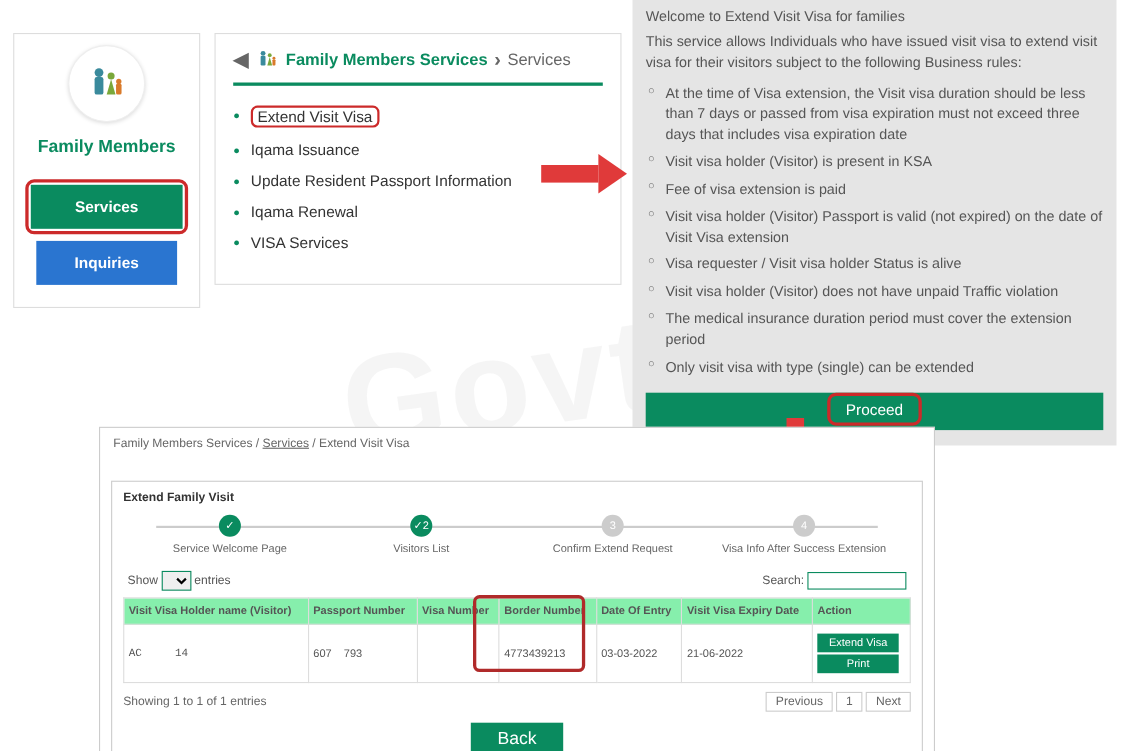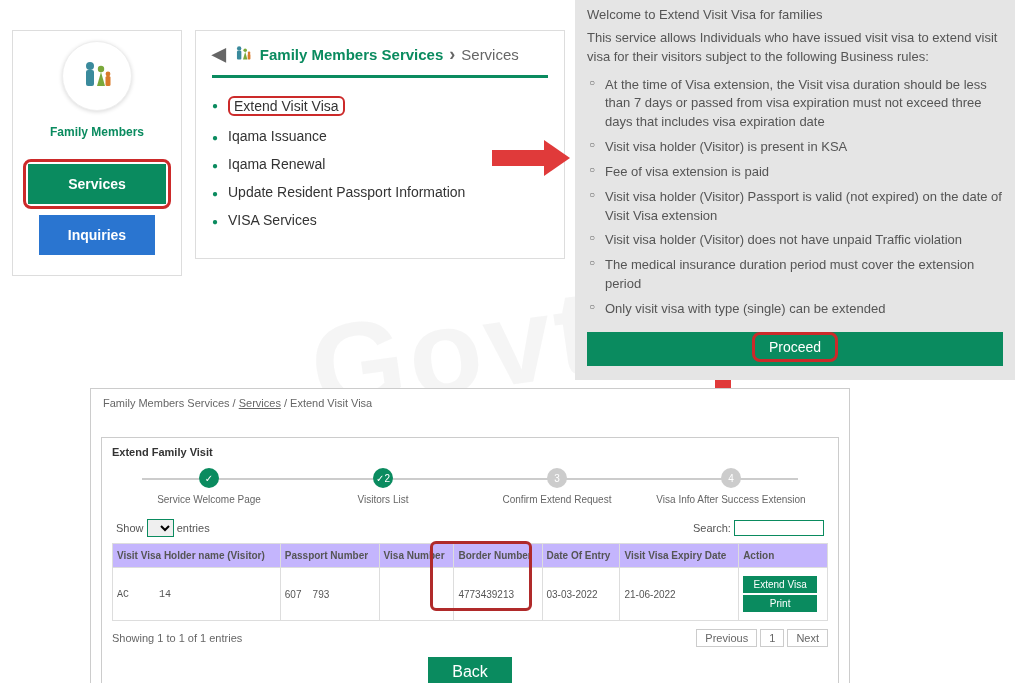--- a/index.html
+++ b/index.html
@@ -31,26 +31,26 @@
       box-shadow: 0 1px 4px rgba(0,0,0,0.15);
       margin: 10px auto 14px;
       display: flex;
       align-items: center;
       justify-content: center;
     }
     .family-title {
       color: #0a8b5f;
       font-weight: bold;
       text-align: center;
-      font-size: 12px;
+      font-size: 16px;
       margin: 12px 0 20px;
     }
     .side-btn {
       display: block;
-      width: 116px;
+      width: 128px;
       height: 40px;
       margin: 0 auto 8px;
       color: #fff;
       border: none;
       font-weight: bold;
       font-size: 14px;
       cursor: pointer;
     }
     .btn-green { background: #0a8b5f; }
     .btn-blue { background: #2a75d0; }
@@ -219,21 +219,21 @@
       border-collapse: collapse;
       margin-top: 6px;
       font-size: 10px;
     }
     table.visa th, table.visa td {
       border: 1px solid #ddd;
       padding: 6px 4px;
       text-align: left;
       color: #555;
     }
-    table.visa th { font-weight: bold; background: #c4b5fd; font-size: 10px; }
+    table.visa th { font-weight: bold; background: #86efac; font-size: 10px; }
     .act-btn {
       display: block;
       background: #0a8b5f;
       color: #fff;
       border: none;
       padding: 3px 10px;
       font-size: 10px;
       margin: 2px 0;
       width: 74px;
       cursor: pointer;
@@ -333,34 +333,35 @@
       <circle cx="31" cy="18" r="2.4" fill="#d97a2a"></circle>
       <rect x="28.5" y="20" width="5" height="10" rx="1.5" fill="#d97a2a"></rect>
     </svg>
     <span>Family Members Services</span>
     <span class="bc-arrow">›</span>
     <span class="services-gray">Services</span>
   </div>
   <ul class="service-list">
     <li><span class="red-box-thin"><span>Extend Visit Visa</span></span></li>
     <li><span>Iqama Issuance</span></li>
+    <li><span>Update Resident Passport Information</span></li>
     <li><span>Iqama Renewal</span></li>
-    <li><span>Update Resident Passport Information</span></li>
     <li><span>VISA Services</span></li>
   </ul>
 </div>
 
 <div class="right-panel">
   <h4>Welcome to Extend Visit Visa for families</h4>
   <div>This service allows Individuals who have issued visit visa to extend visit visa for their visitors subject to the following Business rules:</div>
   <ul class="rules">
     <li>At the time of Visa extension, the Visit visa duration should be less than 7 days or passed from visa expiration must not exceed three days that includes visa expiration date</li>
     <li>Visit visa holder (Visitor) is present in KSA</li>
     <li>Fee of visa extension is paid</li>
     <li>Visit visa holder (Visitor) Passport is valid (not expired) on the date of Visit Visa extension</li>
+    <li>Visa requester / Visit visa holder Status is alive</li>
     <li>Visit visa holder (Visitor) does not have unpaid Traffic violation</li>
     <li>The medical insurance duration period must cover the extension period</li>
     <li>Only visit visa with type (single) can be extended</li>
   </ul>
   <div class="proceed-bar">
     <span class="red-box-thin" style="border-width:3px;border-radius:8px;padding:2px 14px;">
       <span>Proceed</span>
     </span>
   </div>
 </div>

